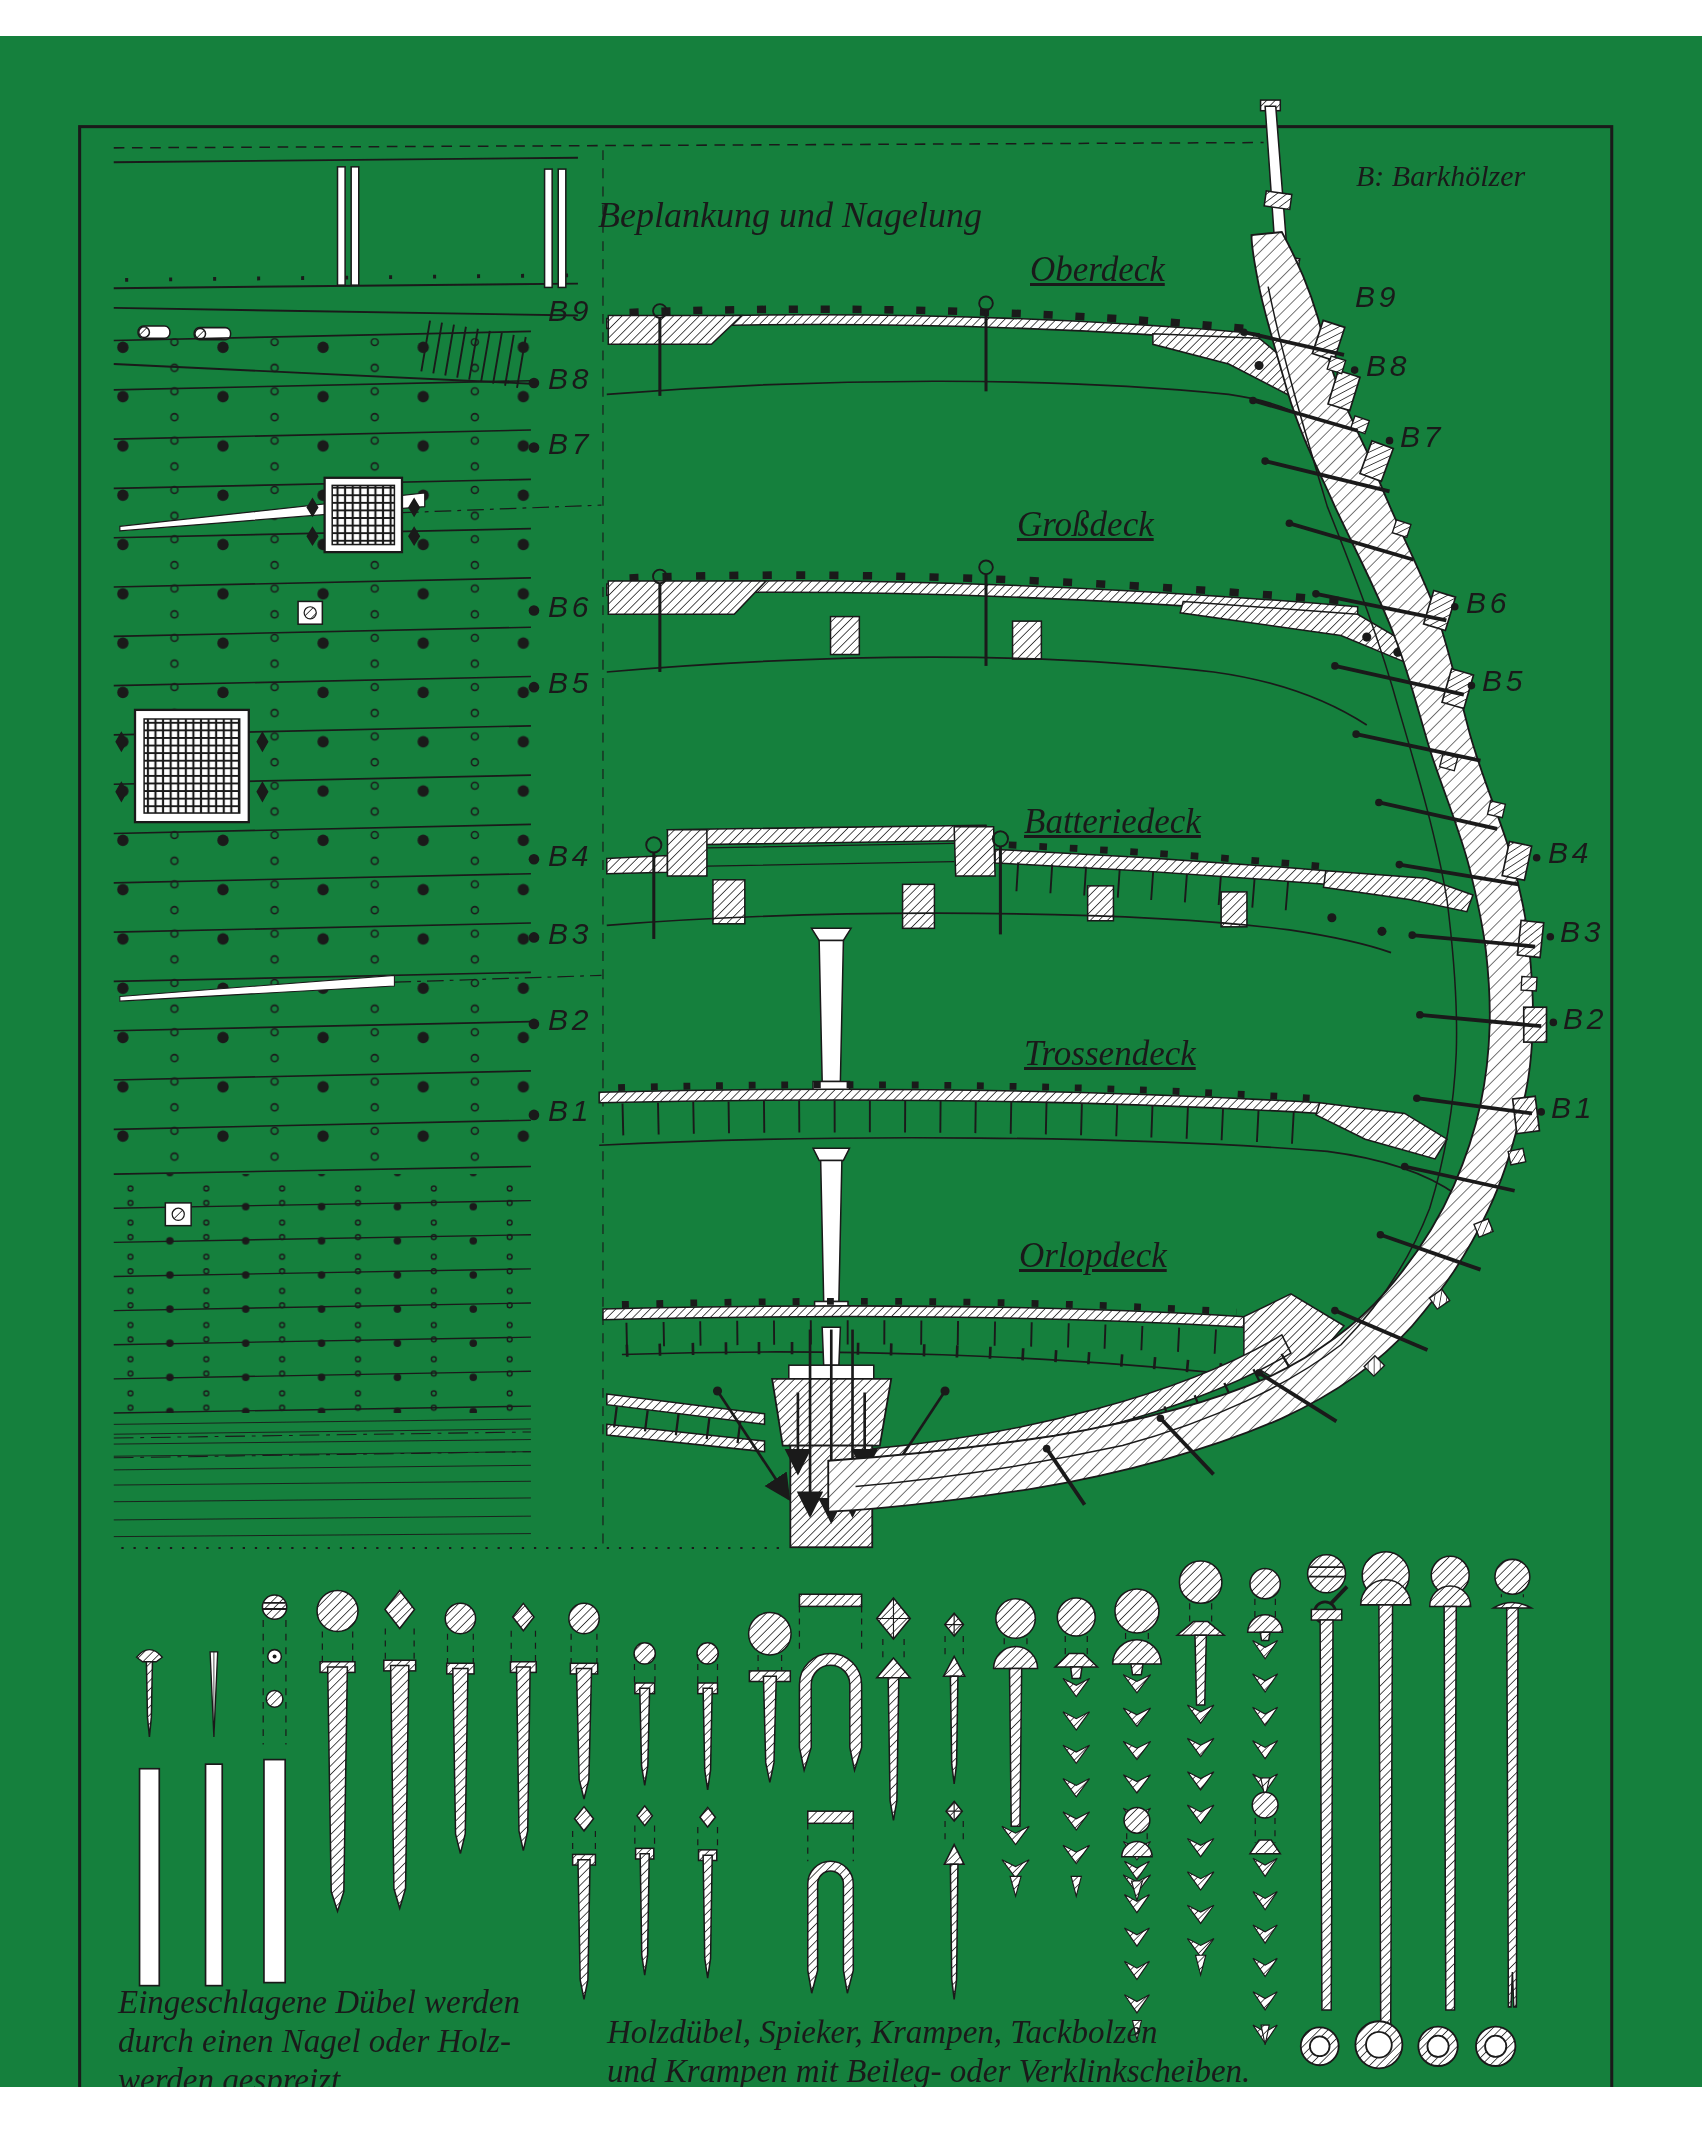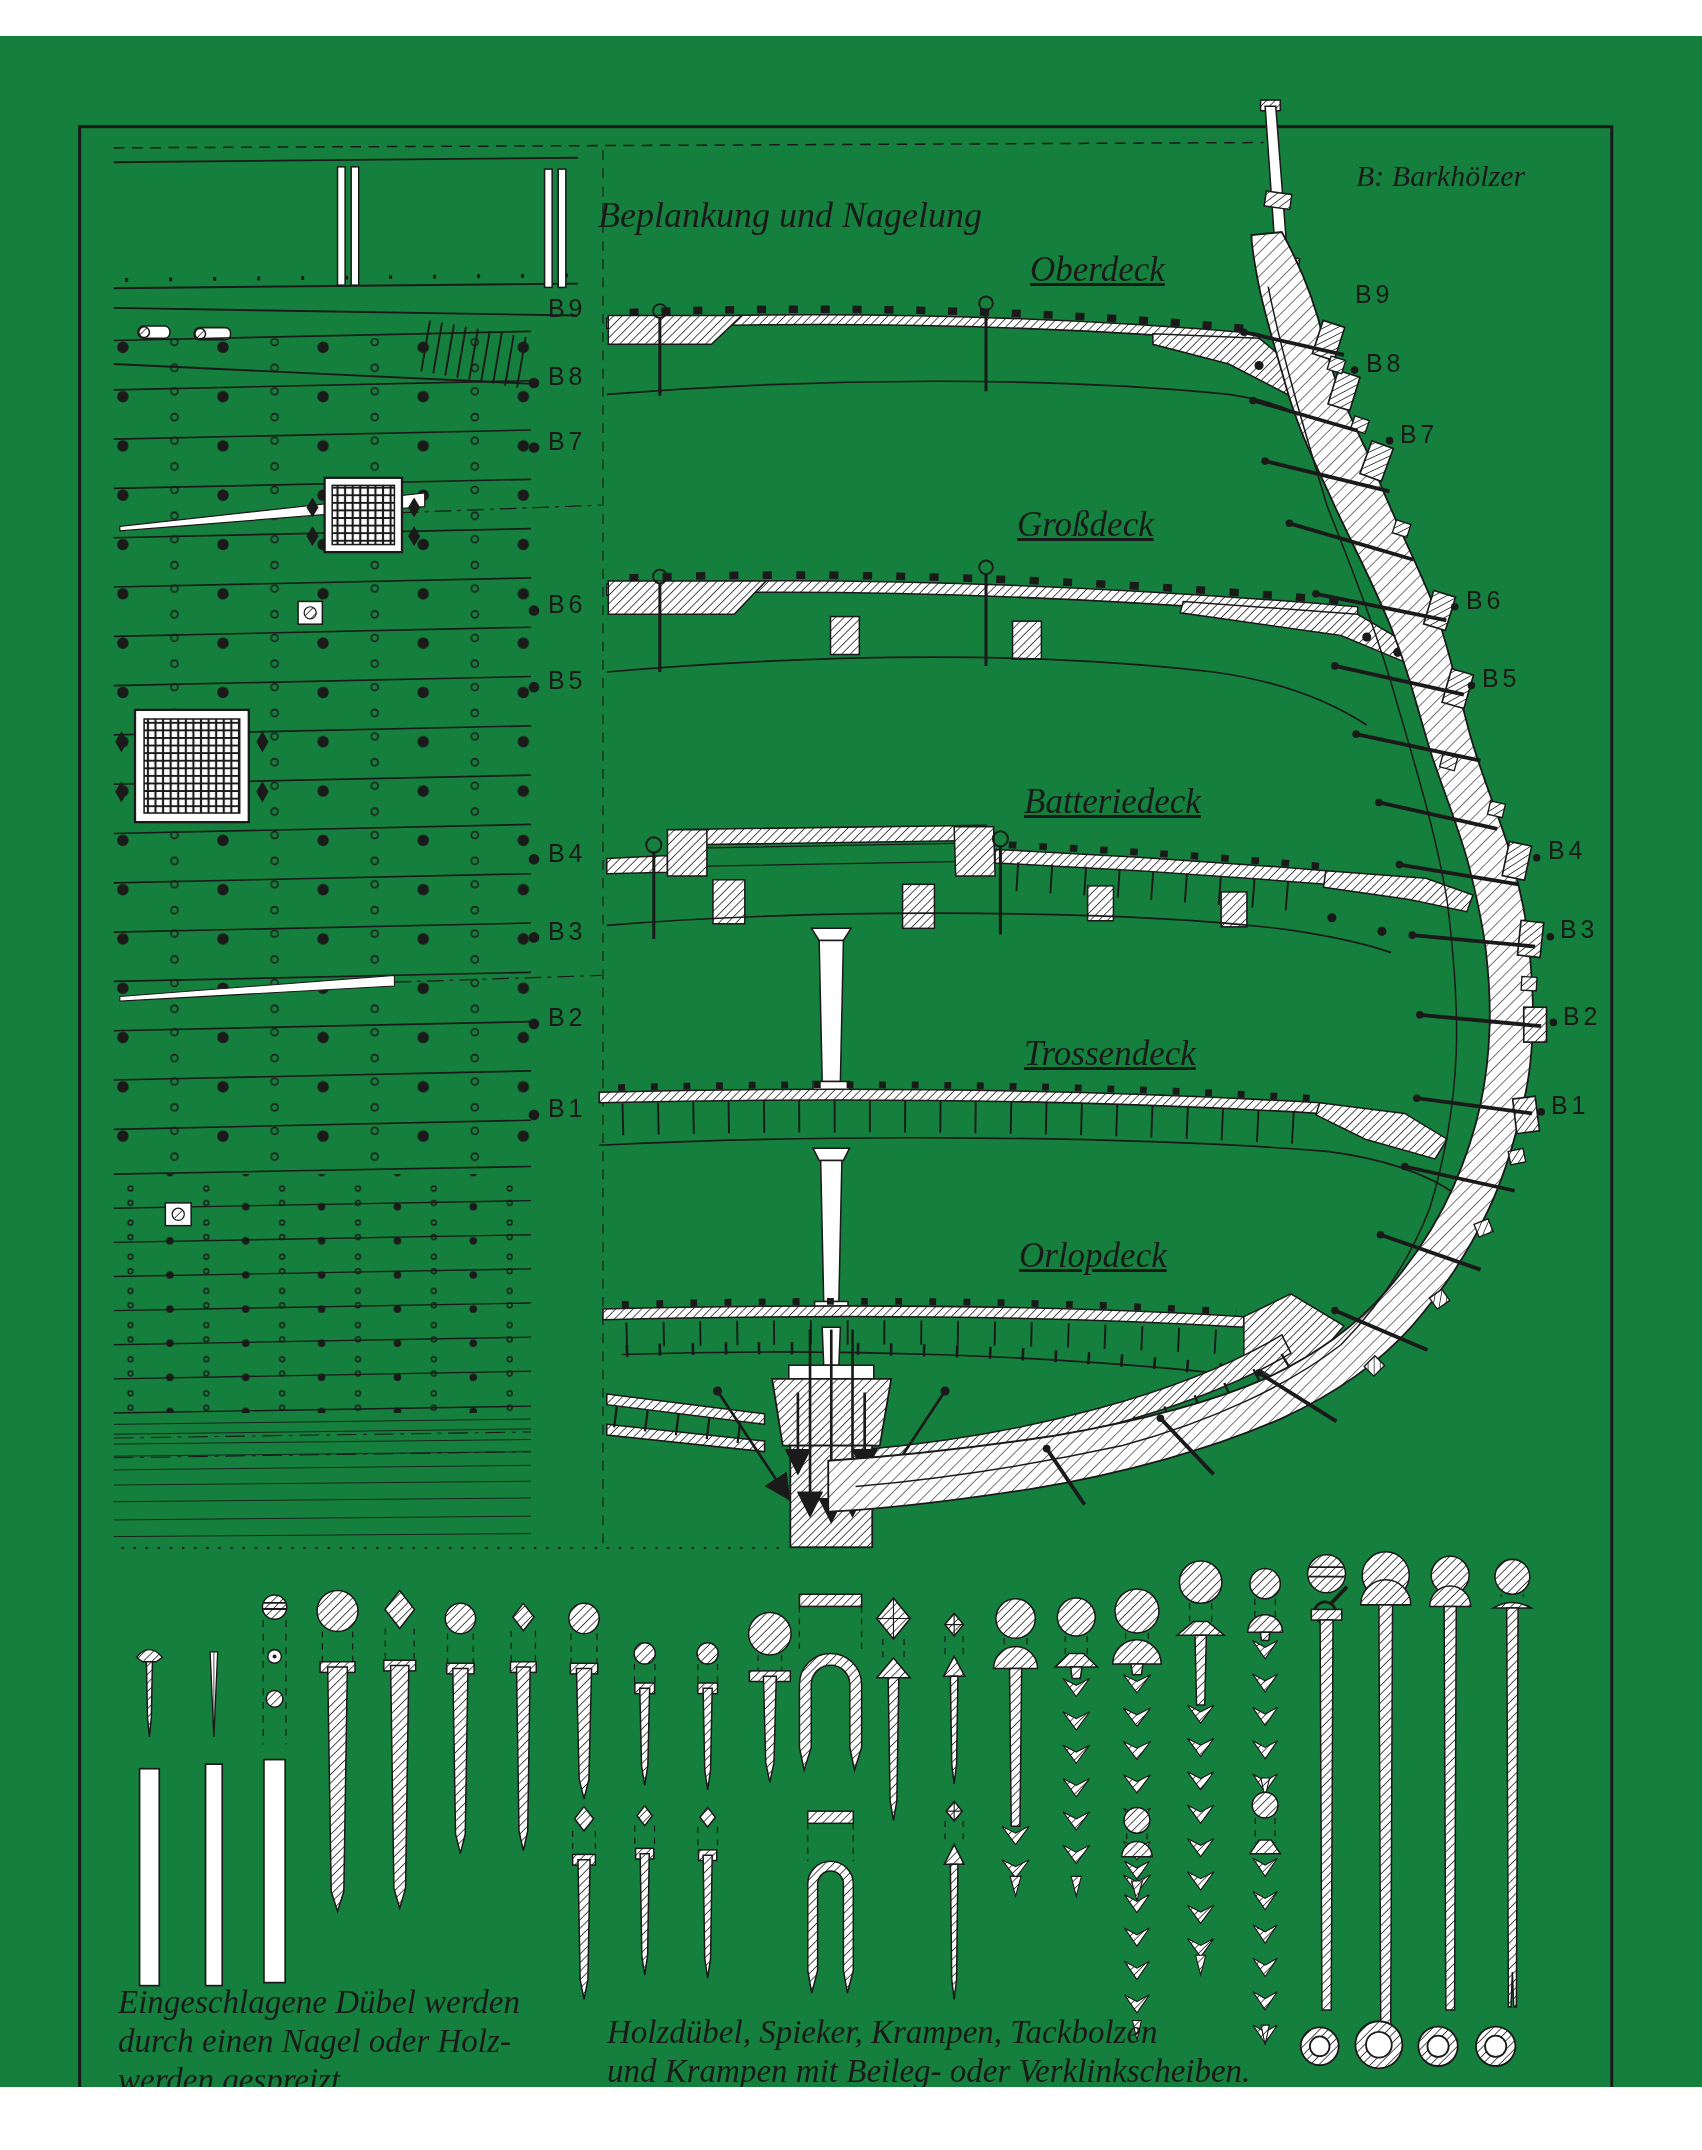--- a/index.html
+++ b/index.html
@@ -1,21 +1,21 @@
 <!DOCTYPE html>
 <html style="font-size:12px"><head>
 <meta charset="utf-8">
 <style>
   html,body{margin:0;padding:0;background:#ffffff;}
   #stage{position:relative;width:1702px;height:2051px;background:#15803d;overflow:hidden;
          font-family:"Liberation Serif",serif;color:#1a1a1a;margin-top:36px;}
   #art{position:absolute;left:0;top:0;}
   .abs{position:absolute;white-space:nowrap;}
   .it{font-family:"Liberation Serif",serif;font-style:italic;color:#1a1a1a;}
-  .bl{font-family:"Liberation Sans",sans-serif;color:#1a1a1a;letter-spacing:3.8px;font-size:25px;}
+  .bl{font-family:"Liberation Sans",sans-serif;color:#1a1a1a;letter-spacing:3.8px;font-size:30px;font-style:italic;}
   .cap{font-size:33px;line-height:39px;}
   .deck{font-size:35px;text-decoration:underline;}
 </style>
 </head>
 <body>
 
 <div id="stage">
 
 <svg id="art" width="1702" height="2151" viewBox="0 0 2244 2835" xmlns="http://www.w3.org/2000/svg">
   <defs>
@@ -566,21 +566,21 @@
         <circle cx="1972" cy="2650" r="26" fill="url(#ph)" stroke="#1a1a1a" stroke-width="2.4"></circle>
         <circle cx="1972" cy="2650" r="14" fill="#ffffff" stroke="#1a1a1a" stroke-width="2.4"></circle>
       </g>
 </svg>
 
 <div class="abs it" style="left:598px;top:158px;font-size:36px;">Beplankung und Nagelung</div>
 <div class="abs it" style="left:1356px;top:123px;font-size:30px;">B: Barkhölzer</div>
 
 <div class="abs it deck" style="left:1030px;top:214px;">Oberdeck</div>
 <div class="abs it deck" style="left:1017px;top:469px;">Großdeck</div>
-<div class="abs it deck" style="left:1024px;top:746px;">Batteriedeck</div>
+<div class="abs it deck" style="left:1024px;top:766px;">Batteriedeck</div>
 <div class="abs it deck" style="left:1024px;top:998px;">Trossendeck</div>
 <div class="abs it deck" style="left:1019px;top:1200px;">Orlopdeck</div>
 
 <div class="abs bl" style="left:548px;top:258px;">B9</div>
 <div class="abs bl" style="left:548px;top:326px;">B8</div>
 <div class="abs bl" style="left:548px;top:391px;">B7</div>
 <div class="abs bl" style="left:548px;top:554px;">B6</div>
 <div class="abs bl" style="left:548px;top:630px;">B5</div>
 <div class="abs bl" style="left:548px;top:803px;">B4</div>
 <div class="abs bl" style="left:548px;top:881px;">B3</div>

